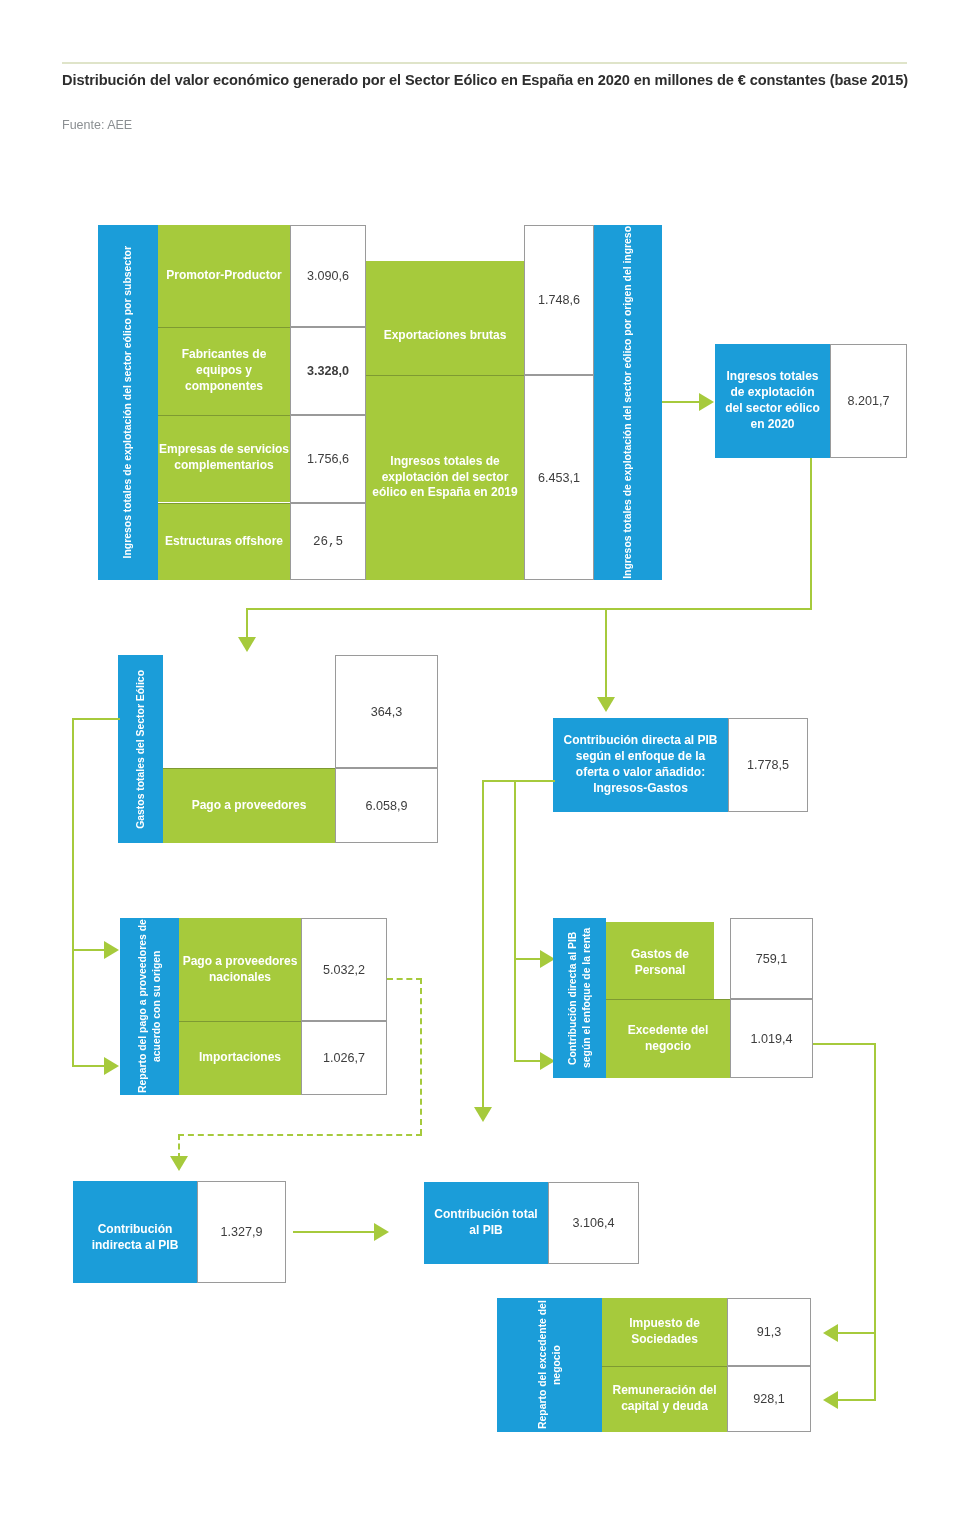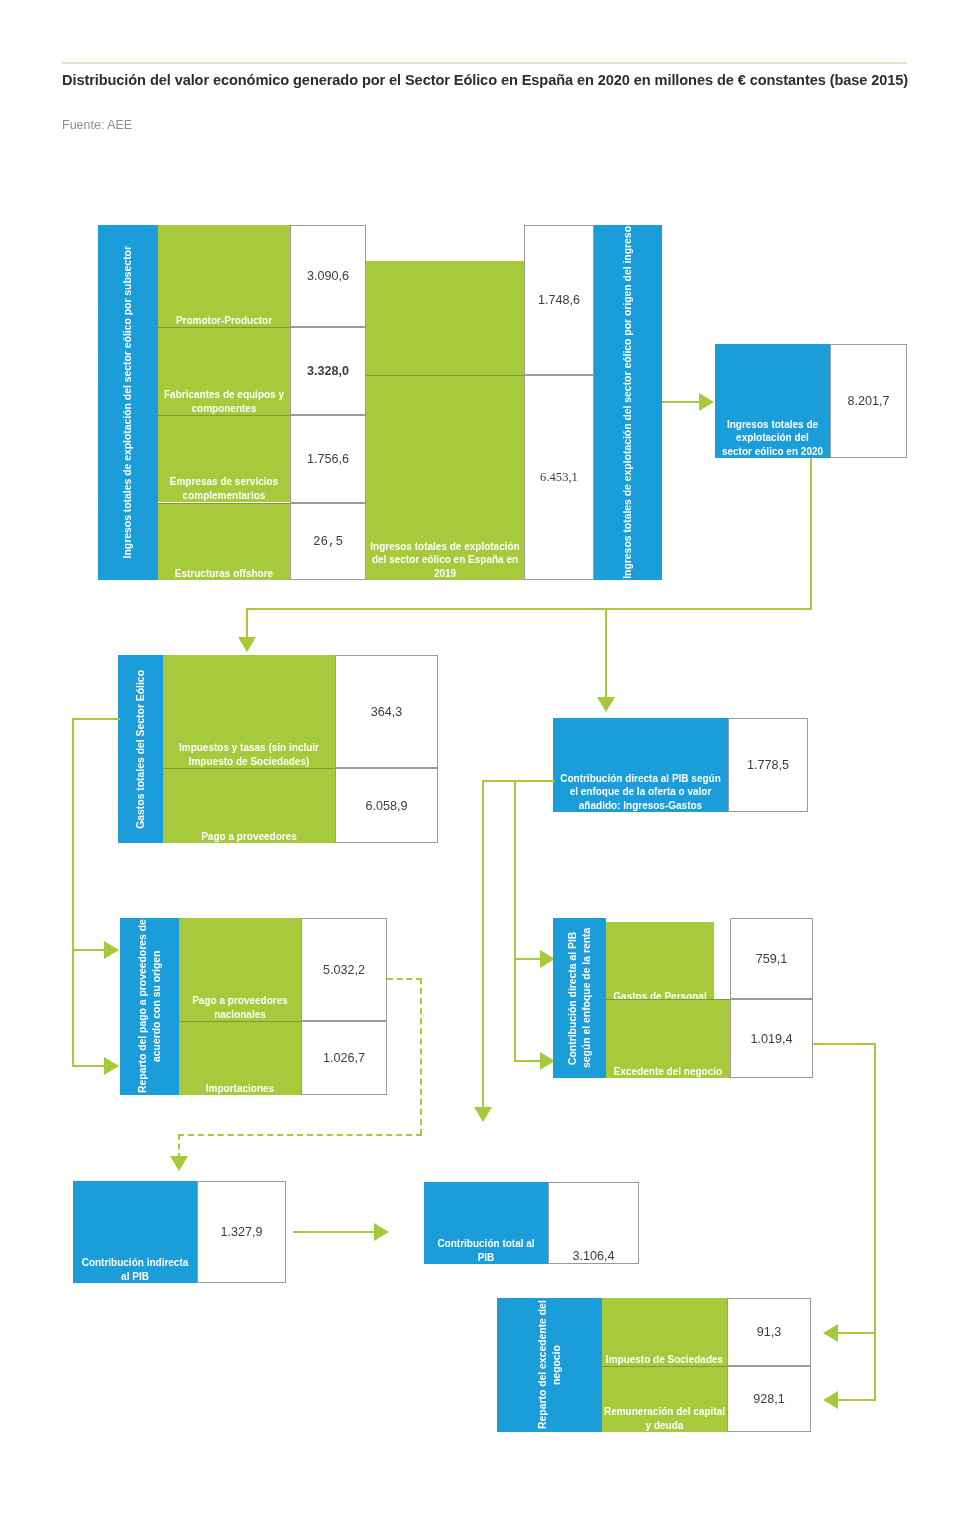--- a/index.html
+++ b/index.html
@@ -26,21 +26,21 @@
   }
 
   
   .blk{position:absolute;box-sizing:border-box;}
   .cell{position:absolute;box-sizing:border-box;display:flex;align-items:center;justify-content:center;text-align:center;}
   .blue{background:#1b9dd9;color:#ffffff;font-weight:bold;}
   .green{background:#a6ca3c;color:#ffffff;font-weight:bold;}
   .white{background:#ffffff;color:#3d3d3d;font-weight:normal;border:1px solid #9a9a9a;}
   .vert{writing-mode:vertical-rl;transform:rotate(180deg);}
   .f10{font-size:10.4px;line-height:1.32;}
-  .f11{font-size:10px;line-height:1.33;align-items:flex-end;}
+  .f11{font-size:12px;line-height:1.33;}
   .num{font-size:12.6px;color:#3d3d3d;font-weight:normal;}
 
   
   .hsep{position:absolute;height:1px;background:#7e9a32;}
 
   
   .ln{position:absolute;background:#a6ca3c;}
   .lnh{height:2.4px;}
   .lnv{width:2.4px;}
   .arrow{position:absolute;width:0;height:0;}
@@ -98,21 +98,21 @@
       <span>Exportaciones brutas</span>
     </div>
     <div class="cell green f11" style="left:268px;top:150px;width:158px;height:205px;">
       <span>Ingresos totales de explotación del sector eólico en España en 2019</span>
     </div>
     <div class="hsep" style="left:268px;top:150px;width:158px;"></div>
 
     <div class="cell white num" style="left:426px;top:0px;width:70px;height:150px;">
       <span>1.748,6</span>
     </div>
-    <div class="cell white num" style="left:426px;top:150px;width:70px;height:205px;font-family:Liberation Serif, serif;">
+    <div class="cell white num" style="left:426px;top:150px;width:70px;height:205px;">
       <span>6.453,1</span>
     </div>
 
     <div class="cell blue f10" style="left:496px;top:0px;width:68px;height:355px;">
       <span class="vert">Ingresos totales de explotación del sector eólico por origen del ingreso</span>
     </div>
   </div>
 
   <div class="ln lnh" style="left:662px;top:401px;width:40px;"></div>
   <div class="arrow ar-right" style="left:699px;top:393px;"></div>
@@ -129,23 +129,20 @@
   <div class="ln lnv" style="left:810px;top:458px;height:152px;"></div>
   <div class="ln lnh" style="left:246px;top:608px;width:566px;"></div>
   <div class="ln lnv" style="left:246px;top:608px;height:32px;"></div>
   <div class="arrow ar-down" style="left:238px;top:637px;"></div>
   <div class="ln lnv" style="left:605px;top:608px;height:92px;"></div>
   <div class="arrow ar-down" style="left:597px;top:697px;"></div>
 
   <div class="blk" style="left:118px;top:655px;width:320px;height:188px;">
     <div class="cell blue f10" style="left:0px;top:0px;width:45px;height:188px;">
       <span class="vert">Gastos totales del Sector Eólico</span>
-    </div>
-    <div class="cell green f11" style="left:45px;top:0px;width:172px;height:113px;">
-      <span>Impuestos y tasas (sin incluir Impuesto de Sociedades)</span>
     </div>
     <div class="cell green f11" style="left:45px;top:113px;width:172px;height:75px;">
       <span>Pago a proveedores</span>
     </div>
     <div class="hsep" style="left:45px;top:113px;width:172px;"></div>
     <div class="cell white num" style="left:217px;top:0px;width:103px;height:113px;">
       <span>364,3</span>
     </div>
     <div class="cell white num" style="left:217px;top:113px;width:103px;height:75px;">
       <span>6.058,9</span>
@@ -237,21 +234,21 @@
     </div>
   </div>
 
   <div class="ln lnh" style="left:293px;top:1231px;width:84px;"></div>
   <div class="arrow ar-right" style="left:374px;top:1223px;"></div>
 
   <div class="blk" style="left:424px;top:1182px;width:215px;height:72px;">
     <div class="cell blue f11" style="left:0px;top:0px;width:124px;height:82px;">
       <span style="padding:0 6px;">Contribución total al PIB</span>
     </div>
-    <div class="cell white num" style="left:124px;top:0px;width:91px;height:82px;align-items:flex-end;">
+    <div class="cell white num" style="left:124px;top:0px;width:91px;height:82px;">
       <span>3.106,4</span>
     </div>
   </div>
 
   <div class="blk" style="left:497px;top:1298px;width:314px;height:134px;">
     <div class="cell blue f10" style="left:0px;top:0px;width:105px;height:134px;">
       <span class="vert">Reparto del excedente del negocio</span>
     </div>
     <div class="cell green f11" style="left:105px;top:0px;width:125px;height:68px;">
       <span>Impuesto de Sociedades</span>

